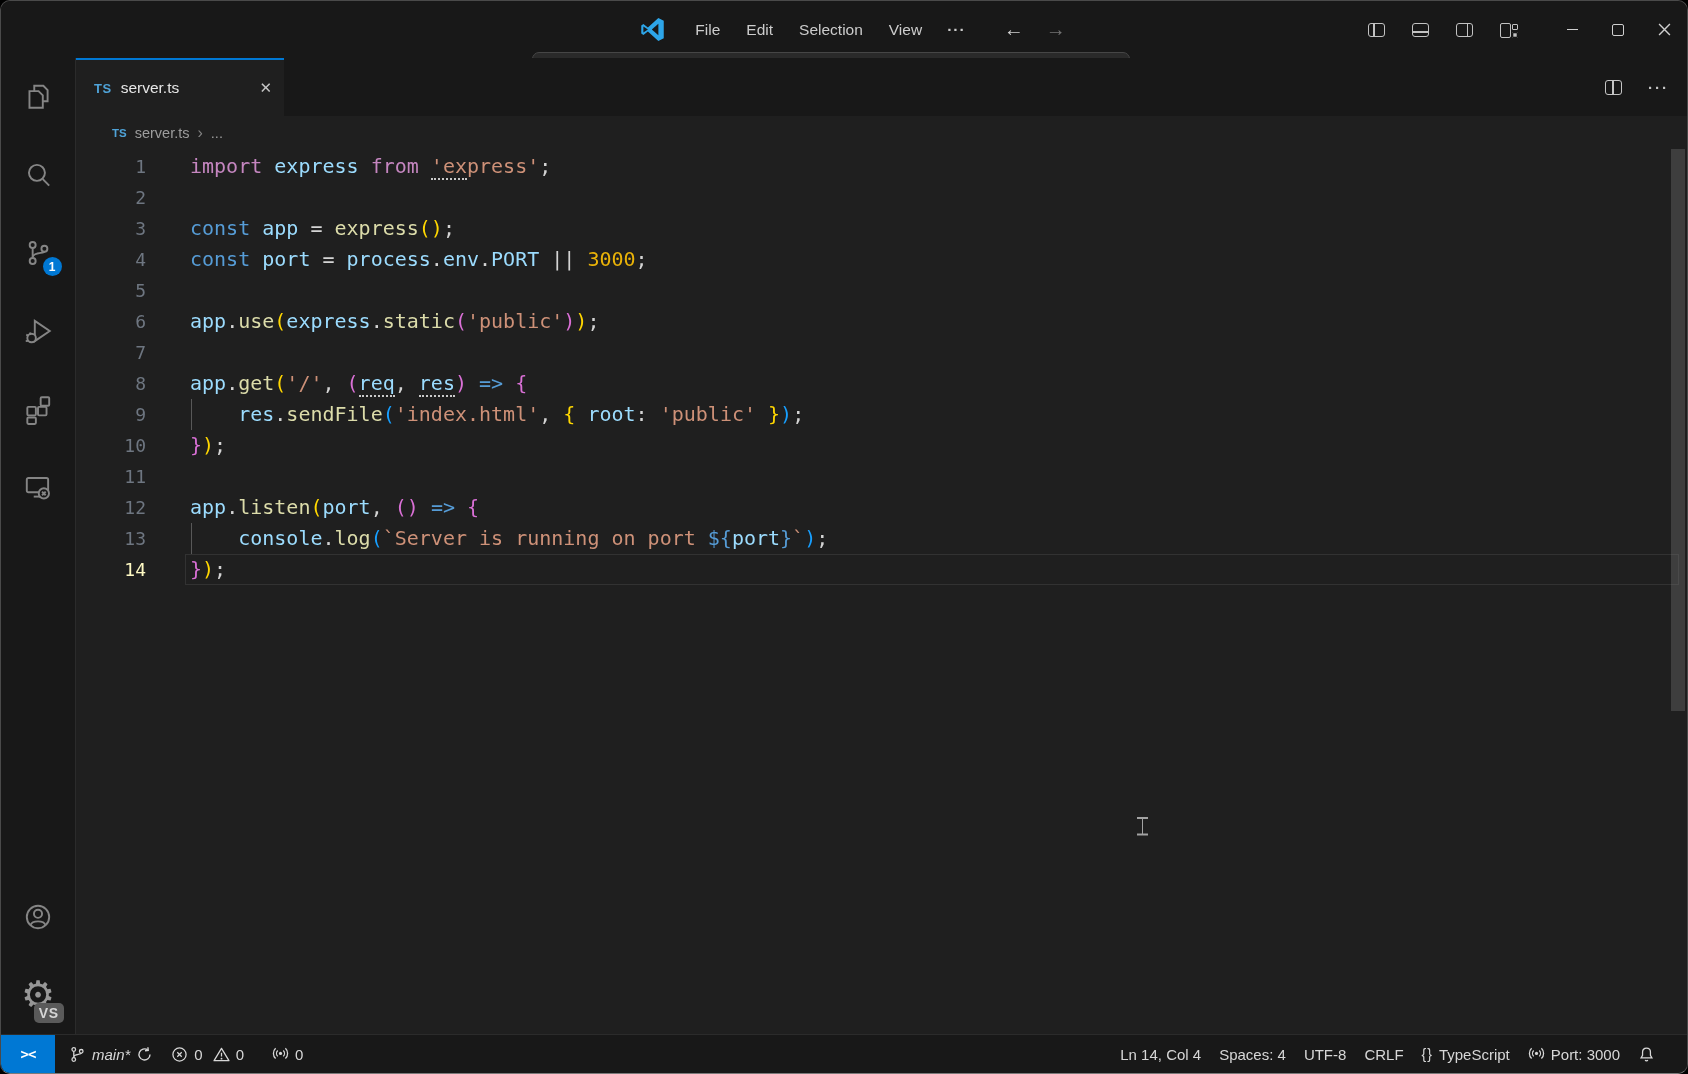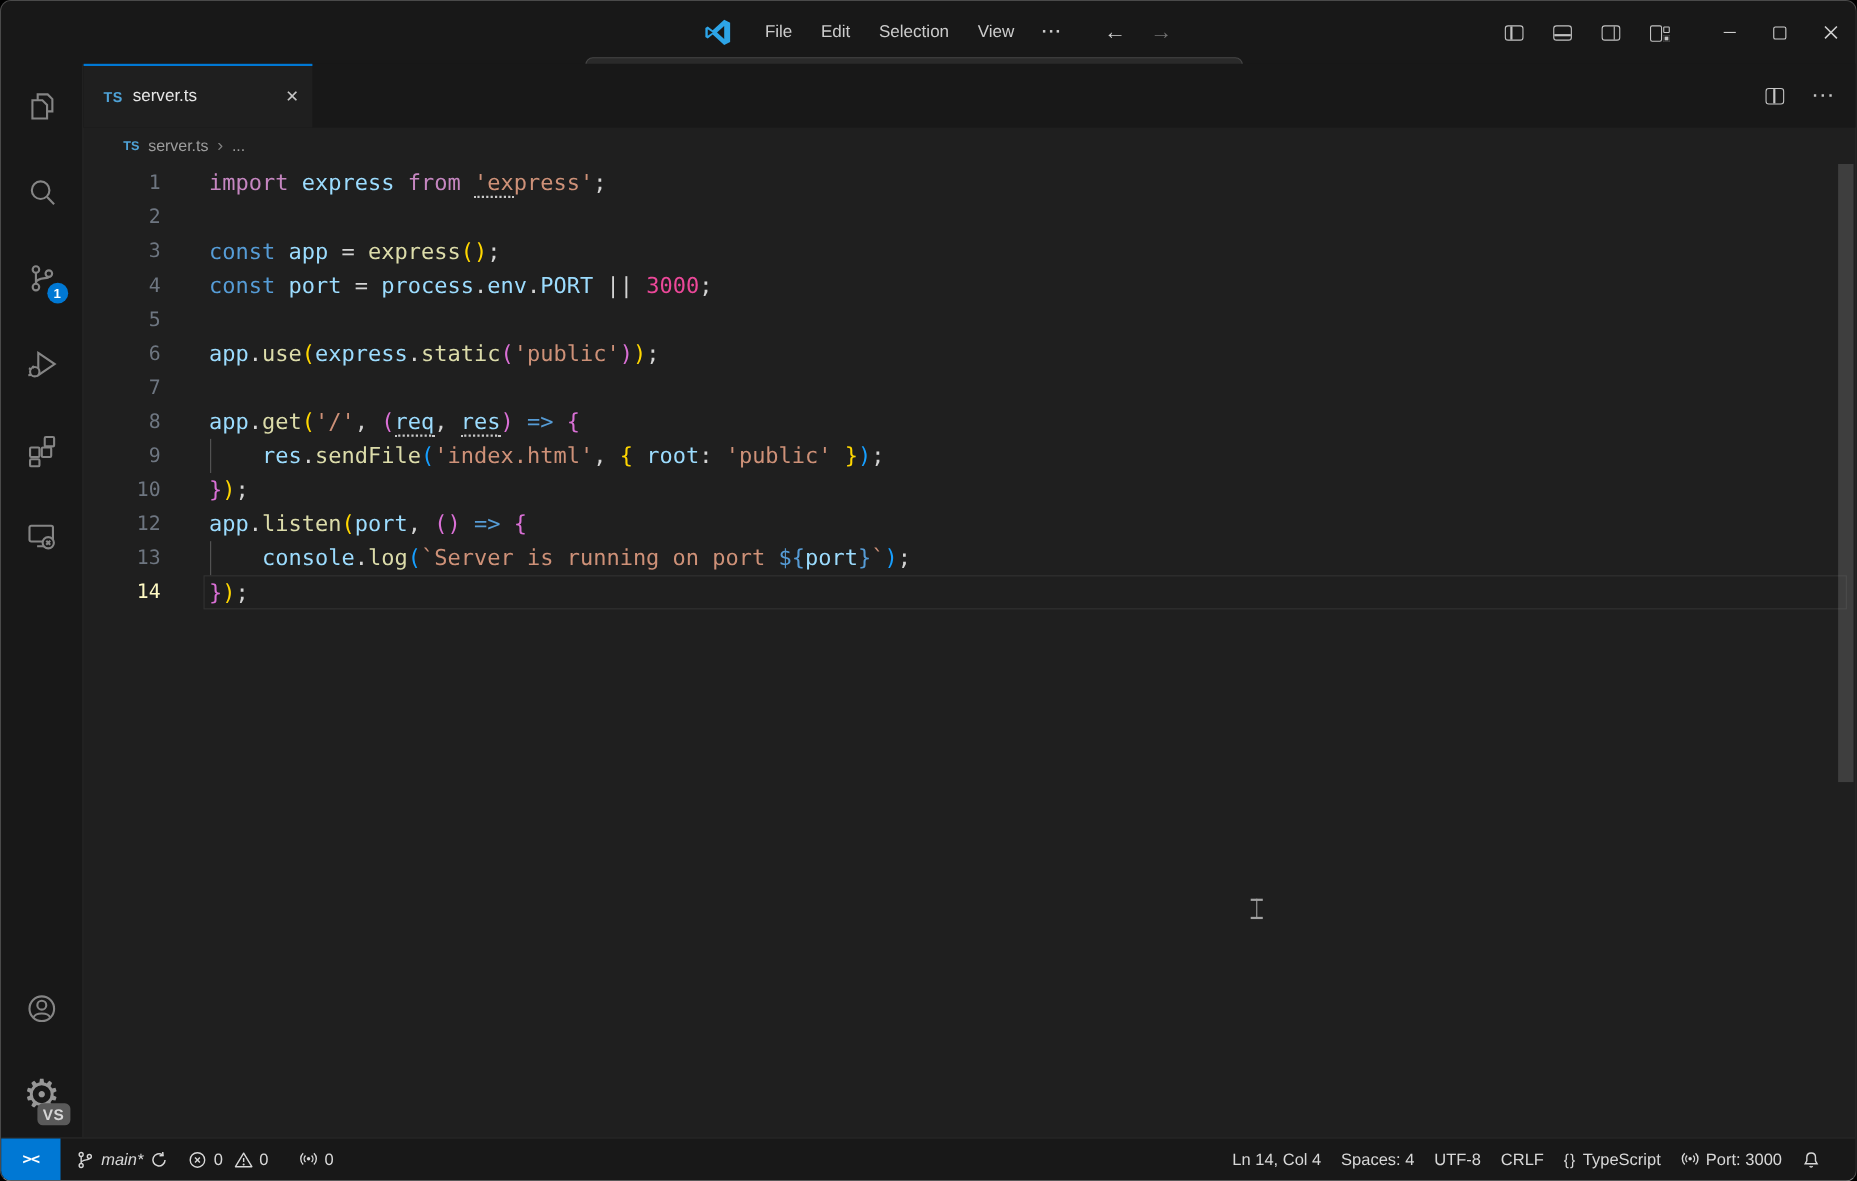--- a/index.html
+++ b/index.html
@@ -69,21 +69,21 @@
   
   .code-area{flex:1;position:relative;overflow:hidden;font-family:"DejaVu Sans Mono",monospace;}
   .code-lines{position:absolute;top:2px;left:0;right:0;}
   .cl{display:flex;height:31px;line-height:31px;font-size:20px;}
   .ln{width:70px;text-align:right;color:#6e7681;font-size:18px;flex:0 0 auto;user-select:none;}
   .lc{margin-left:44px;white-space:pre;flex:1;position:relative;}
   .cl.current .ln{color:#fef9c3;}
   .cl.current .lc::after{content:"";position:absolute;left:-5px;right:8px;top:0;bottom:0;border:1px solid #323232;pointer-events:none;}
   .lc.guide::before{content:"";position:absolute;left:1px;top:0;bottom:0;width:1px;background:#585858;}
   .tk-p{color:#C586C0}.tk-b{color:#569CD6}.tk-v{color:#9CDCFE}.tk-f{color:#DCDCAA}.tk-s{color:#CE9178}
-  .tk-n{color:#ec4899}.tk-w{color:#D4D4D4}.tk-g1{color:#FFD700}.tk-g2{color:#DA70D6}.tk-g3{color:#179FFF}
+  .tk-n{color:#eab308}.tk-w{color:#D4D4D4}.tk-g1{color:#FFD700}.tk-g2{color:#DA70D6}.tk-g3{color:#179FFF}
   .u{border-bottom:2px dotted #c9c9c9;}
   .scrollbar{position:absolute;top:0;right:2px;width:14px;height:562px;background:rgba(121,121,121,.35);}
   .ibeam{position:absolute;left:1060px;top:666px;width:13px;height:22px;opacity:.85;}
   .ibeam::before{content:"";position:absolute;left:5.5px;top:2px;bottom:2px;width:1.6px;background:#b9b9b9;}
   .ibeam::after{content:"";position:absolute;left:1px;right:1px;top:2px;height:1.6px;background:#b9b9b9;
       box-shadow:0 16.5px #b9b9b9;}
 
   
   .statusbar{height:38px;background:#181818;border-top:1px solid #2b2b2b;display:flex;align-items:stretch;
       color:#d7d7d7;font-size:15px;flex:0 0 auto;}
@@ -263,20 +263,24 @@
             </div>
             <div class="cl">
               <span class="ln">9</span>
               <span class="lc guide"><span class="tk-w">    </span><span class="tk-v">res</span><span class="tk-w">.</span><span class="tk-f">sendFile</span><span class="tk-g3">(</span><span class="tk-s">'index.html'</span><span class="tk-w">, </span><span class="tk-g1">{</span><span class="tk-w"> </span><span class="tk-v">root</span><span class="tk-w">:</span><span class="tk-w"> </span><span class="tk-s">'public'</span><span class="tk-w"> </span><span class="tk-g1">}</span><span class="tk-g3">)</span><span class="tk-w">;</span></span>
             </div>
             <div class="cl">
               <span class="ln">10</span>
               <span class="lc"><span class="tk-g2">}</span><span class="tk-g1">)</span><span class="tk-w">;</span></span>
             </div>
             <div class="cl">
+              <span class="ln">11</span>
+              <span class="lc"></span>
+            </div>
+            <div class="cl">
               <span class="ln">12</span>
               <span class="lc"><span class="tk-v">app</span><span class="tk-w">.</span><span class="tk-f">listen</span><span class="tk-g1">(</span><span class="tk-v">port</span><span class="tk-w">, </span><span class="tk-g2">(</span><span class="tk-g2">)</span><span class="tk-w"> </span><span class="tk-b">=&gt;</span><span class="tk-w"> </span><span class="tk-g2">{</span></span>
             </div>
             <div class="cl">
               <span class="ln">13</span>
               <span class="lc guide"><span class="tk-w">    </span><span class="tk-v">console</span><span class="tk-w">.</span><span class="tk-f">log</span><span class="tk-g3">(</span><span class="tk-s">`Server is running on port </span><span class="tk-b">${</span><span class="tk-v">port</span><span class="tk-b">}</span><span class="tk-s">`</span><span class="tk-g3">)</span><span class="tk-w">;</span></span>
             </div>
             <div class="cl current">
               <span class="ln">14</span>
               <span class="lc"><span class="tk-g2">}</span><span class="tk-g1">)</span><span class="tk-w">;</span></span>

